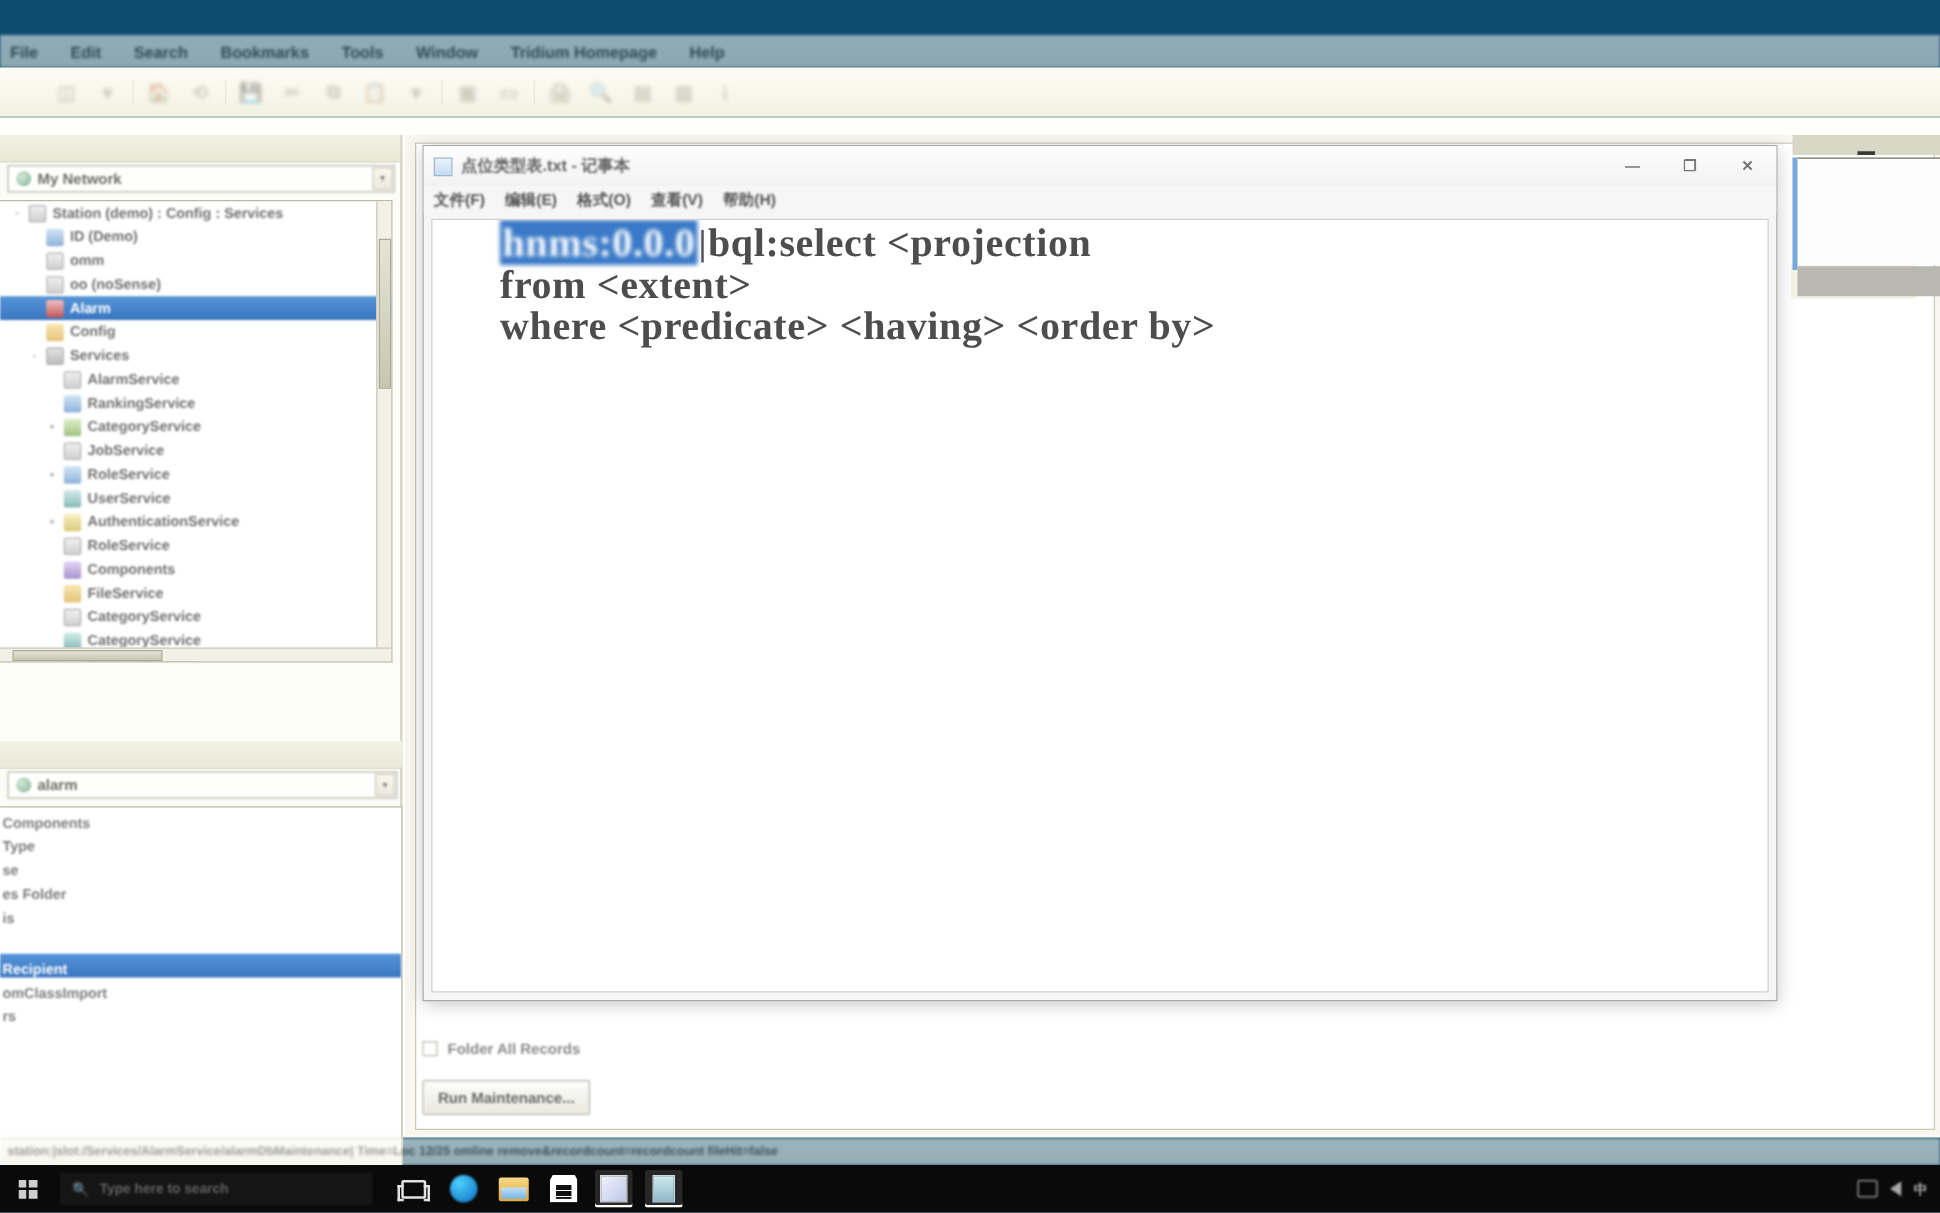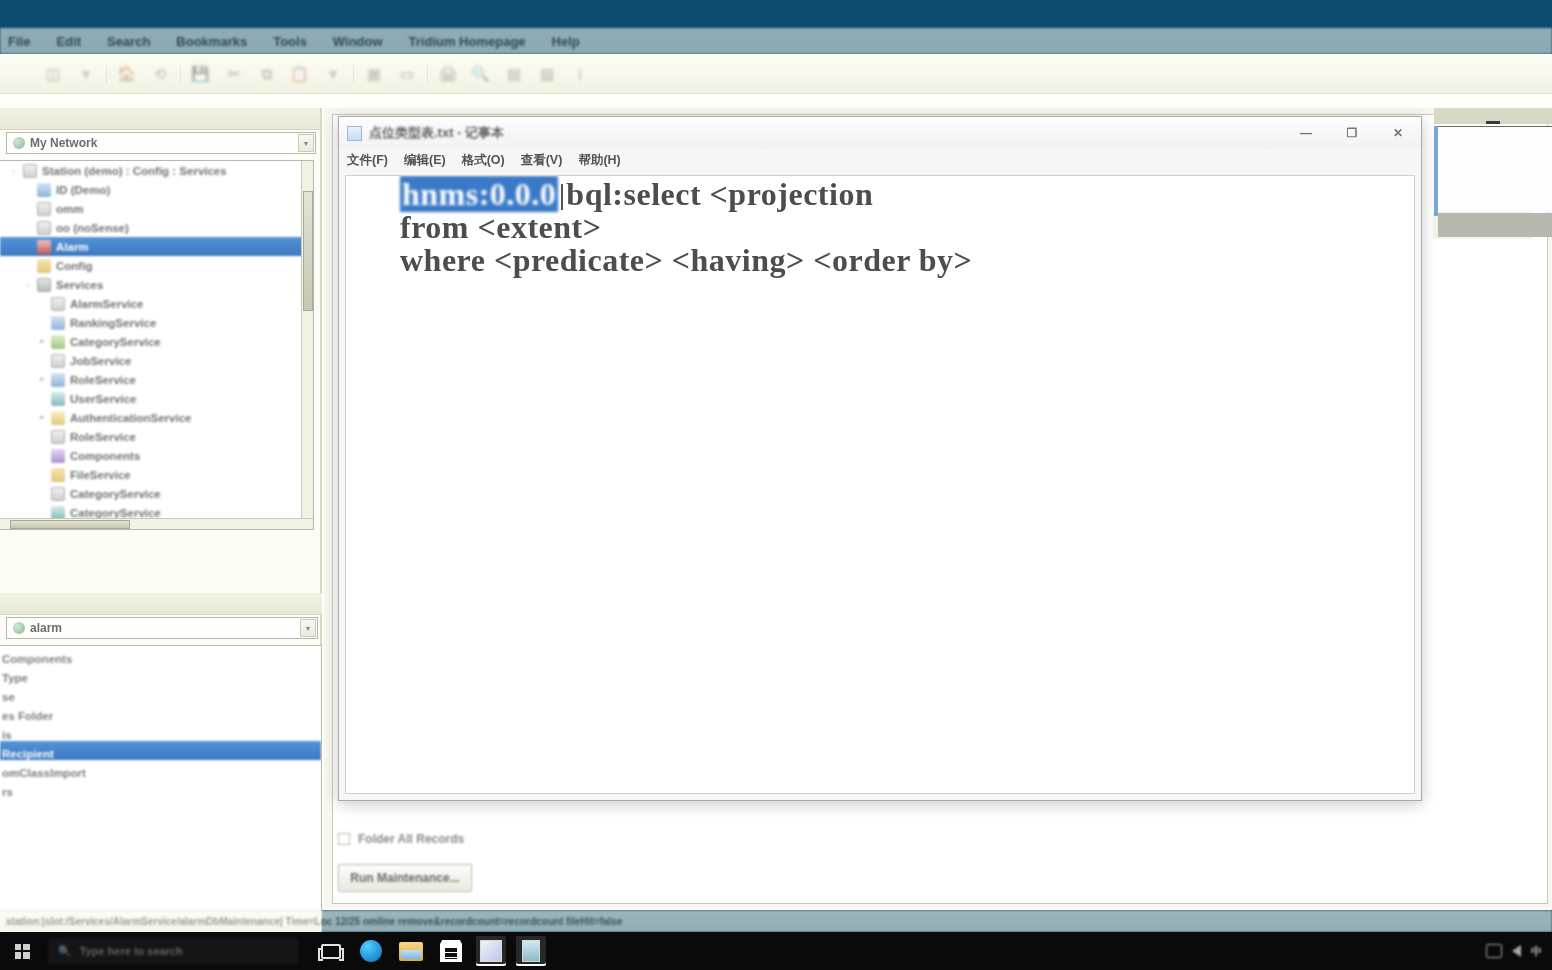--- a/index.html
+++ b/index.html
@@ -142,20 +142,21 @@
     border: 1px solid #b9b9a8; border-left: 0; position: relative; overflow:hidden;
   }
   .prow {
     height: 19px; display: flex; align-items: flex-end; padding-left: 2px;
     font-size: 11.5px; color: #2b2b2b; white-space: nowrap;
     filter: blur(0.85px) opacity(.62);
   }
   .prow.sel {
     background: linear-gradient(#4d8fd6,#2f6fbd); color: #fff;
     filter: blur(0.9px) opacity(.95);
+    margin-top: 22px;
   }
 
   
   .work {
     position: absolute; left: 324px; top: 14px; right: 0; height: 800px;
     background: #f7f7ef;
   }
   .work-inner {
     position: absolute; left: 8px; top: 6px; right: 4px; bottom: 4px;
     background: #ffffff; border: 1px solid #c9c9b6;

